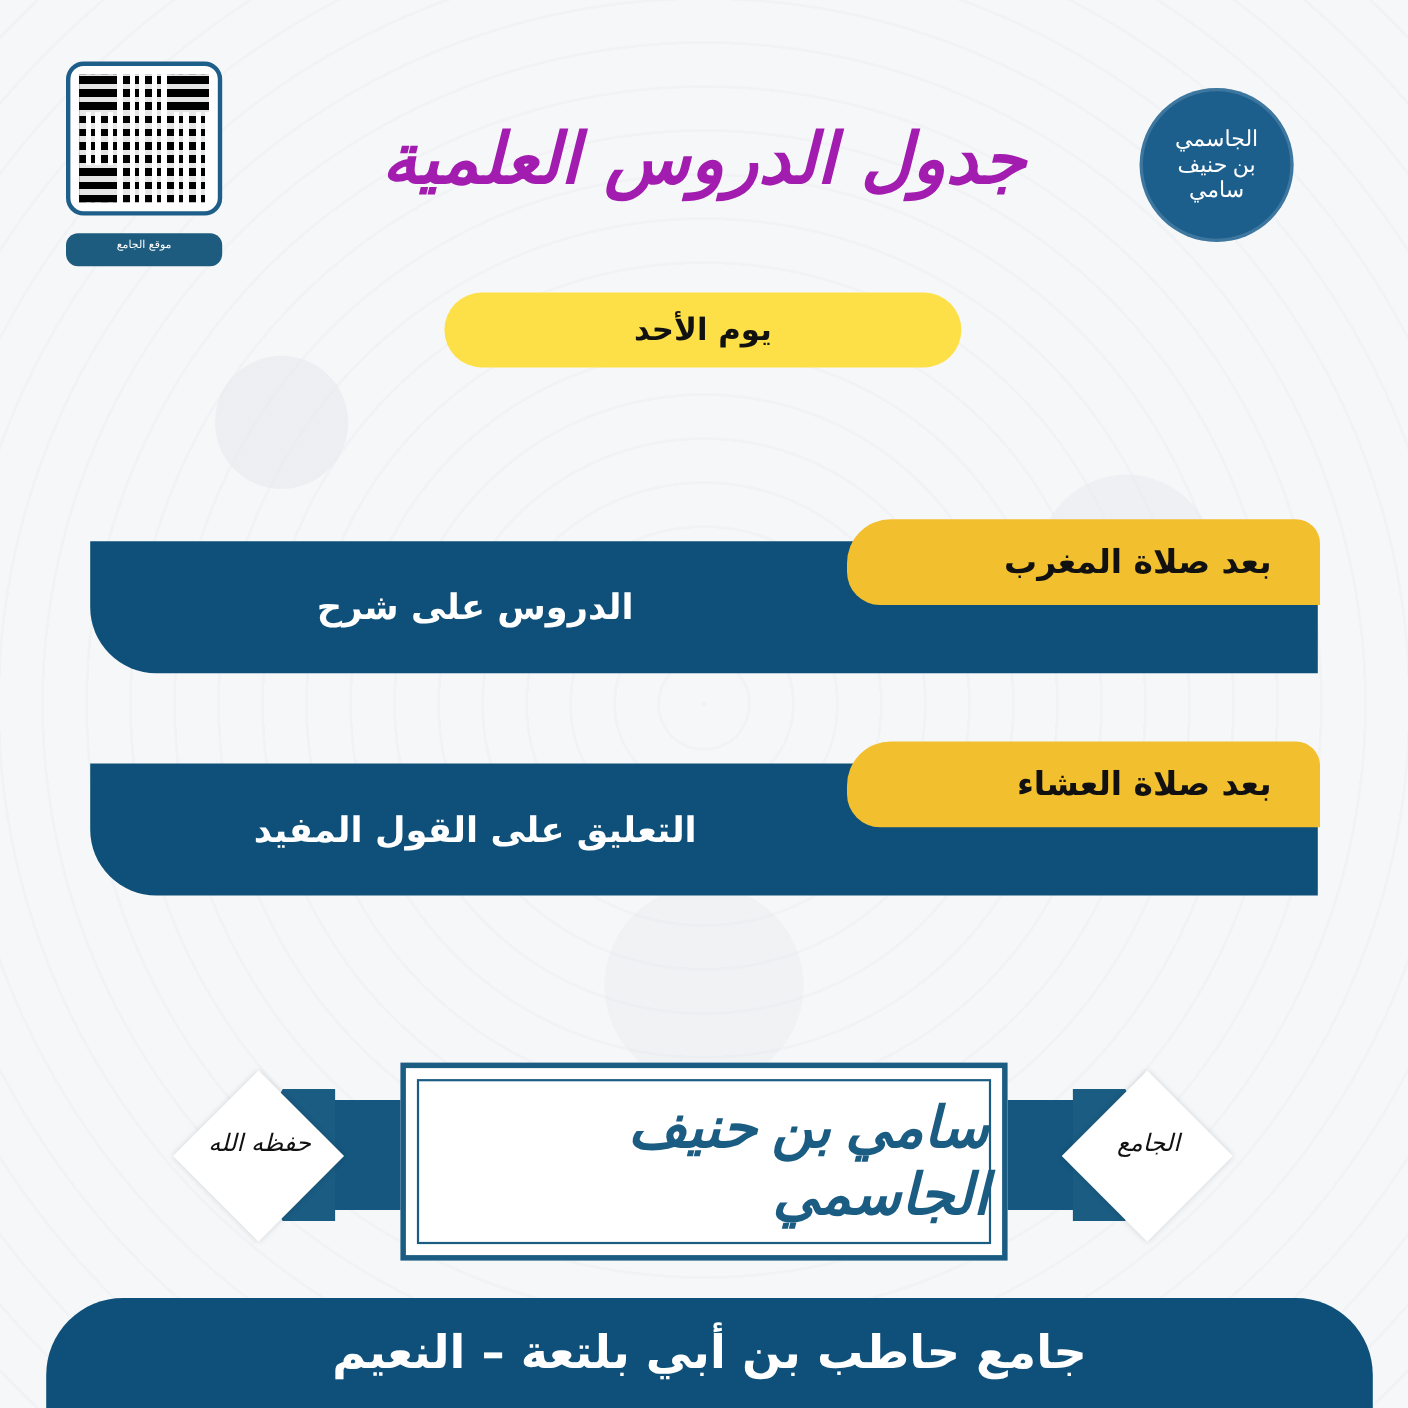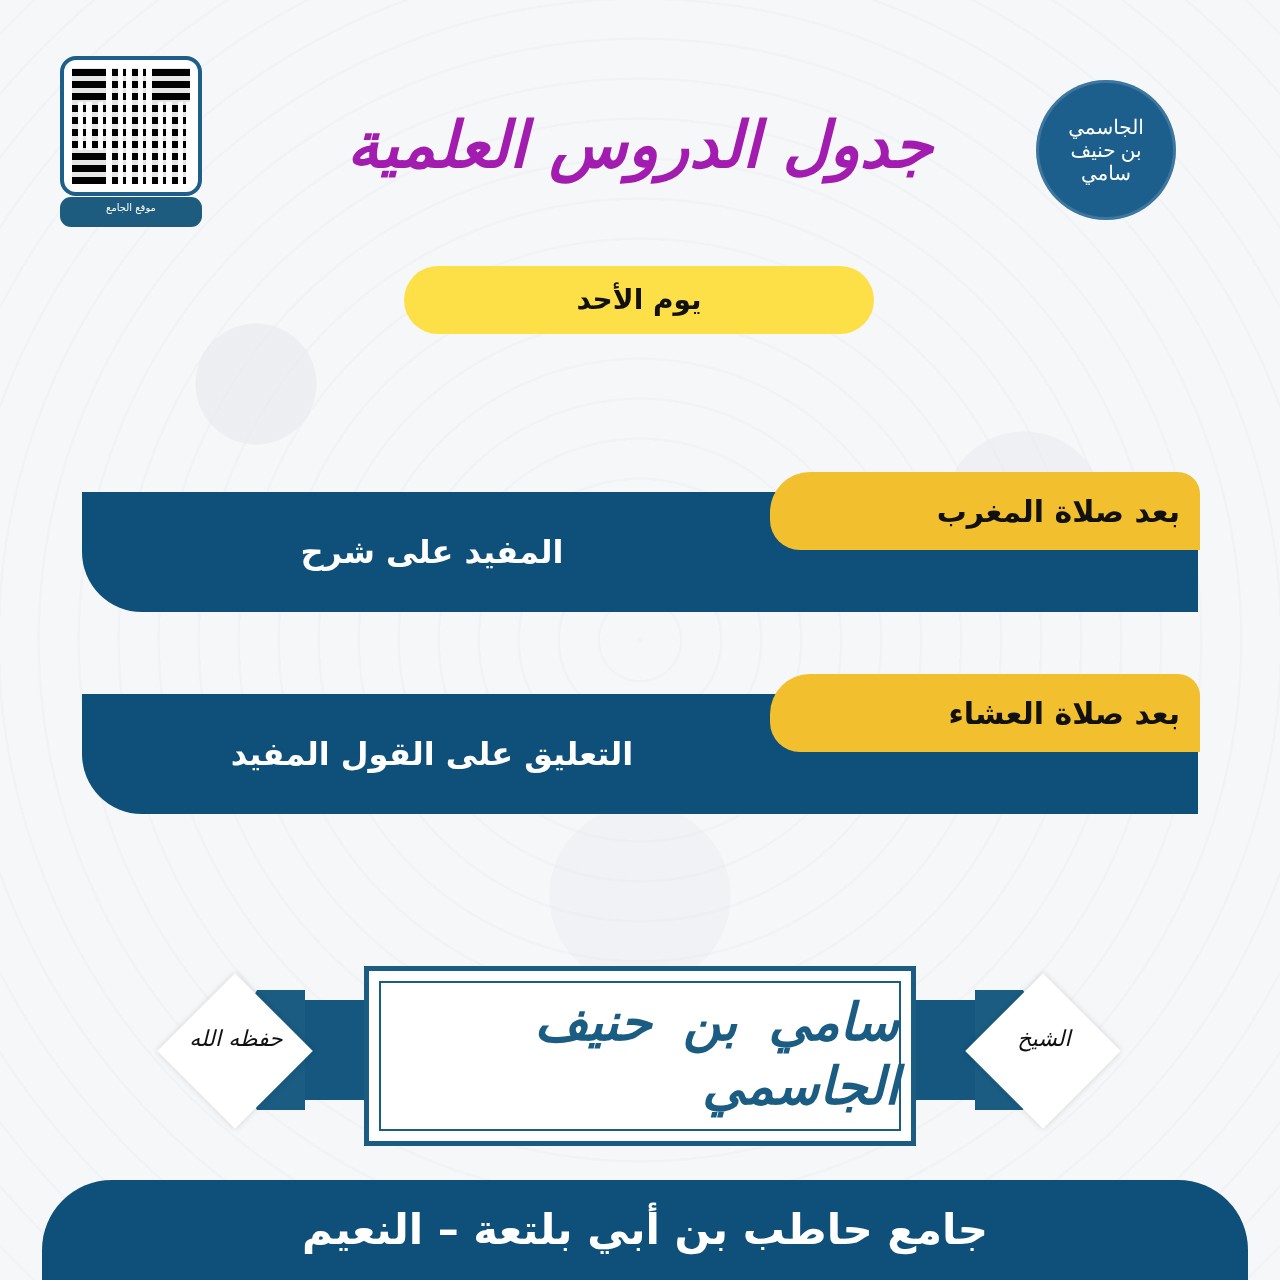--- a/index.html
+++ b/index.html
@@ -35,21 +35,21 @@
       linear-gradient(#000,#000) 0 100%/34px 34px no-repeat,
       repeating-linear-gradient(90deg,#000 0 6px,#fff 6px 11px,#000 11px 14px,#fff 14px 20px),
       #fff;
     position: relative;
   }
   .qr-grid::before {
     content: ""; position: absolute; inset: 0;
     background: repeating-linear-gradient(0deg, transparent 0 7px, rgba(255,255,255,0.9) 7px 12px);
   }
   .qr-caption {
-    margin-top: 1px; width: 142px; height: 30px; border-radius: 11px;
+    margin-top: 16px; width: 142px; height: 30px; border-radius: 11px;
     background: #1d5c7e; color: #fff; font-size: 10px; text-align: center; line-height: 22px;
     direction: rtl;
   }
 
   
   .seal {
     left: 1036px; top: 80px; width: 140px; height: 140px; border-radius: 50%;
     background: #1c5f8d; color: #fff; display: flex; align-items: center; justify-content: center;
     text-align: center; font-family: Liberation Serif, serif; font-size: 20px; line-height: 1.15;
     box-shadow: inset 0 0 0 3px rgba(255,255,255,0.15);
@@ -73,21 +73,21 @@
   .lesson { width: 1118px; left: 82px; height: 130px; }
   .lesson .bar {
     position: absolute; left: 0; top: 20px; width: 1116px; height: 120px;
     background: #0e5079; border-radius: 0 0 0 60px;
   }
   .lesson .time-tab {
     position: absolute; right: 0; top: 0; width: 430px; height: 78px;
     background: #f2bf2e; border-radius: 40px 22px 0 40px;
     border-bottom-left-radius: 30px;
     font-size: 30px; font-weight: bold; color: #111;
-    display: flex; align-items: center; justify-content: flex-start; padding-right: 20px;
+    display: flex; align-items: center; justify-content: flex-start; padding-right: 44px;
   }
   .lesson .text {
     position: absolute; left: 20px; top: 22px; width: 660px; height: 116px;
     color: #fff; font-size: 32px; font-weight: bold; text-align: center;
     display: flex; flex-direction: column; justify-content: center; line-height: 1.7;
   }
   .lesson1 { top: 472px; }
   .lesson2 { top: 674px; }
 
   
@@ -111,21 +111,21 @@
   }
   .diamond-text-l { left: 176px; }
   .diamond-text-r { left: 984px; }
   .name-box {
     left: 364px; top: 966px; width: 552px; height: 180px; background: #fff;
     border: 5px solid #1b5c83;
   }
   .name-inner {
     position: absolute; left: 10px; top: 10px; right: 10px; bottom: 10px;
     border: 2px solid #1b5c83; display: flex; align-items: center; justify-content: center;
-    font-family: Liberation Mono, monospace; font-size: 52px; color: #1b5c83; font-weight: bold; font-style: italic;
+    font-family: Liberation Serif, serif; font-size: 52px; color: #1b5c83; font-weight: bold; font-style: italic;
   }
 
   
   .mosque {
     left: 42px; top: 1180px; width: 1206px; height: 120px; background: #0e5079;
     border-radius: 70px 70px 0 0; color: #fff; font-size: 42px; font-weight: bold;
     text-align: center; line-height: 100px;
   }
 </style>
 </head>
@@ -151,38 +151,38 @@
 </div>
 
 <div class="abs day-pill">يوم الأحد</div>
 
 <div class="abs lesson lesson1">
   <div class="bar"></div>
   <div class="time-tab">
     <span>بعد صلاة المغرب</span>
   </div>
   <div class="text">
-    <span>المفيد على شرح</span>
+    <span>الدروس على شرح</span>
   </div>
 </div>
 
 <div class="abs lesson lesson2">
   <div class="bar"></div>
   <div class="time-tab">
     <span>بعد صلاة العشاء</span>
   </div>
   <div class="text">
     <span>التعليق على القول المفيد</span>
   </div>
 </div>
 
 <div class="abs banner-ribbon"></div>
 <div class="ribbon-notch-l"></div>
 <div class="ribbon-notch-r"></div>
 <div class="abs diamond diamond-l"></div>
 <div class="abs diamond diamond-r"></div>
 <div class="abs diamond-text diamond-text-l">حفظه الله</div>
-<div class="abs diamond-text diamond-text-r">الشيخ</div>
+<div class="abs diamond-text diamond-text-r">الجامع</div>
 <div class="abs name-box">
   <div class="name-inner">سامي بن حنيف الجاسمي</div>
 </div>
 
 <div class="abs mosque">جامع حاطب بن أبي بلتعة – النعيم</div>
 
 </body></html>

